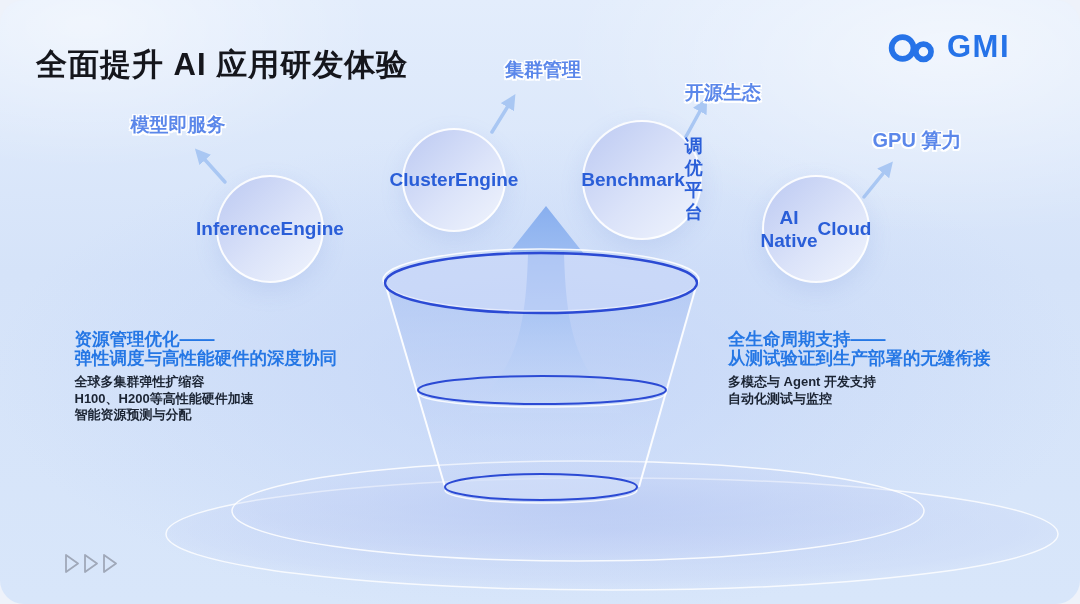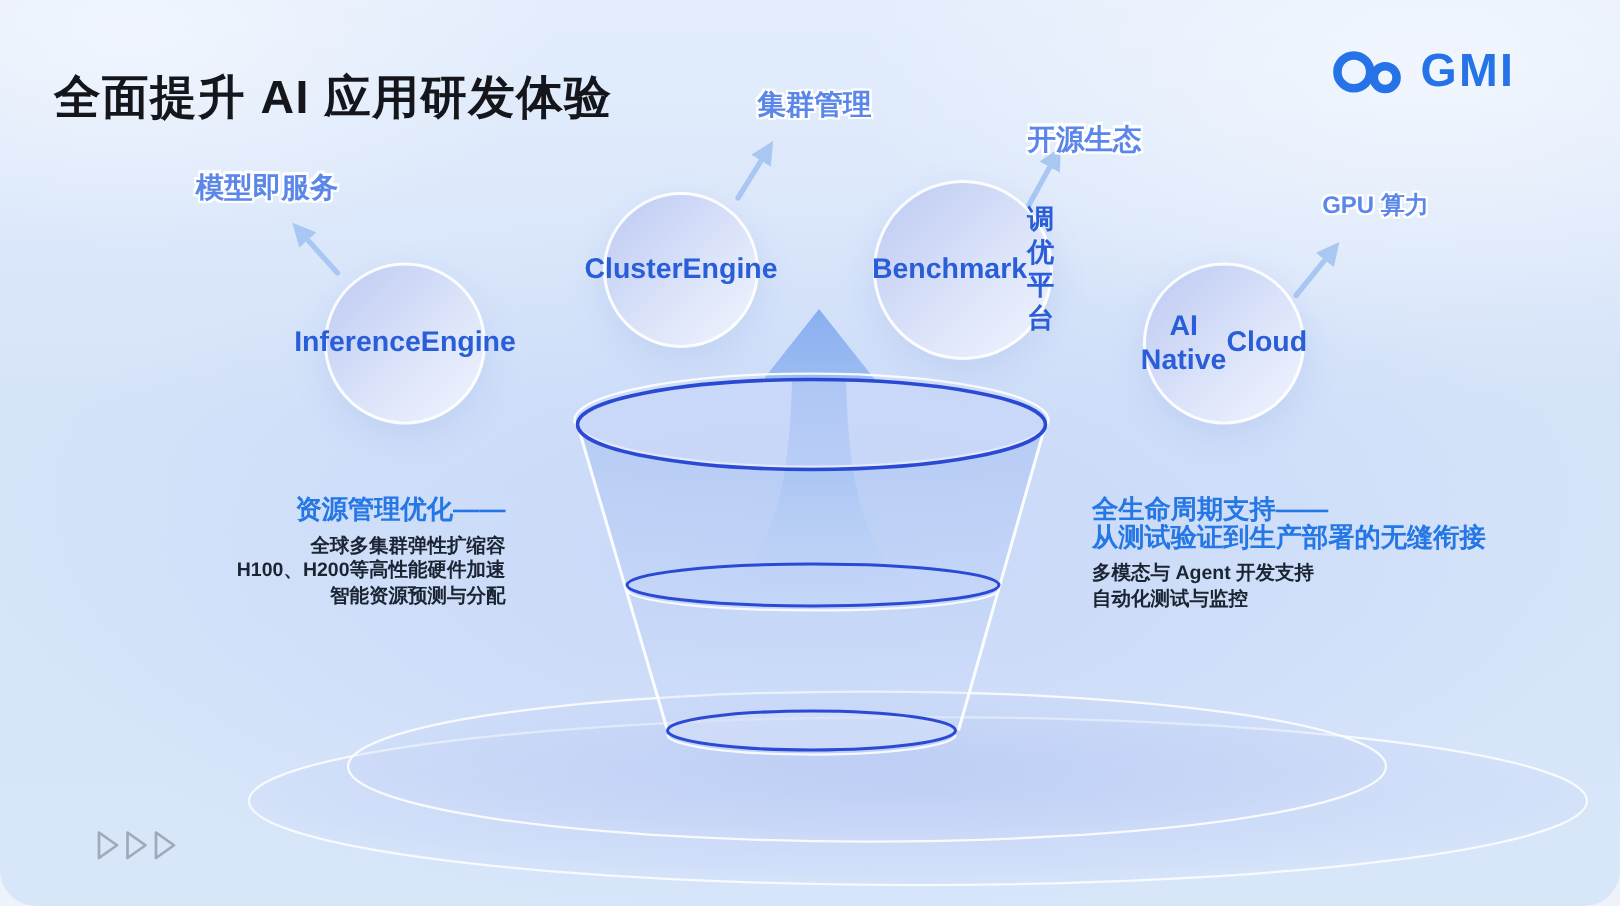--- a/index.html
+++ b/index.html
@@ -34,21 +34,21 @@
     display:flex;flex-direction:row;align-items:center;justify-content:center;
     color:#2a5ed8;font-weight:800;text-align:center;line-height:1.22;
     box-shadow:0 8px 22px rgba(120,150,220,0.18);
   }
   .circle .l1{font-size:19px;}
   .circle .l2{font-size:18px;}
   .tblock{position:absolute;top:330px;}
   .tblock .hline{font-size:17.5px;font-weight:800;color:#2577e5;line-height:18.5px;white-space:nowrap;}
   .tblock .bullets{margin-top:7px;font-size:13px;font-weight:700;color:#1b2433;line-height:16.5px;}
   .tblock .bullets div{white-space:nowrap;}
-  .tblock.left{right:743px;text-align:right;}
+  .tblock.left{right:743px;text-align:left;}
   .tblock.right{left:728px;text-align:left;}
 </style>
 </head>
 <body>
 
 <div class="slide">
 
   <svg class="art" width="1080" height="604" viewBox="0 0 1080 604">
     <defs>
       <linearGradient id="gFunnel" x1="0" y1="0" x2="0" y2="1">
@@ -105,41 +105,42 @@
     <svg width="58" height="38" viewBox="0 0 60 40">
       <circle cx="19" cy="21" r="11.5" fill="none" stroke="#2673e8" stroke-width="6"></circle>
       <circle cx="41" cy="25" r="8" fill="none" stroke="#2673e8" stroke-width="6"></circle>
     </svg>
     <span class="logo-text">GMI</span>
   </div>
 
   <div class="float-label" style="left:178px;top:112px">模型即服务</div>
   <div class="float-label" style="left:543px;top:57px">集群管理</div>
   <div class="float-label" style="left:723px;top:80px">开源生态</div>
-  <div class="float-label" style="left:917px;top:127px;font-size:16px">GPU 算力</div>
+  <div class="float-label" style="left:917px;top:127px;font-size:20px">GPU 算力</div>
 
   <div class="circle" style="left:216px;top:175px;width:104px;height:104px">
     <span class="l1">Inference</span>
     <span class="l1">Engine</span>
   </div>
   <div class="circle" style="left:402px;top:128px;width:100px;height:100px">
     <span class="l1">Cluster</span>
     <span class="l1">Engine</span>
   </div>
   <div class="circle" style="left:582px;top:120px;width:116px;height:116px">
     <span class="l1">Benchmark</span>
     <span class="l2">调优平台</span>
   </div>
   <div class="circle" style="left:762px;top:175px;width:104px;height:104px">
     <span class="l1">AI Native</span>
     <span class="l1">Cloud</span>
   </div>
 
   <div class="tblock left">
     <div class="hline">资源管理优化——</div>
+    <div class="hline">弹性调度与高性能硬件的深度协同</div>
     <div class="bullets">
       <div>全球多集群弹性扩缩容</div>
       <div>H100、H200等高性能硬件加速</div>
       <div>智能资源预测与分配</div>
     </div>
   </div>
 
   <div class="tblock right">
     <div class="hline">全生命周期支持——</div>
     <div class="hline">从测试验证到生产部署的无缝衔接</div>

